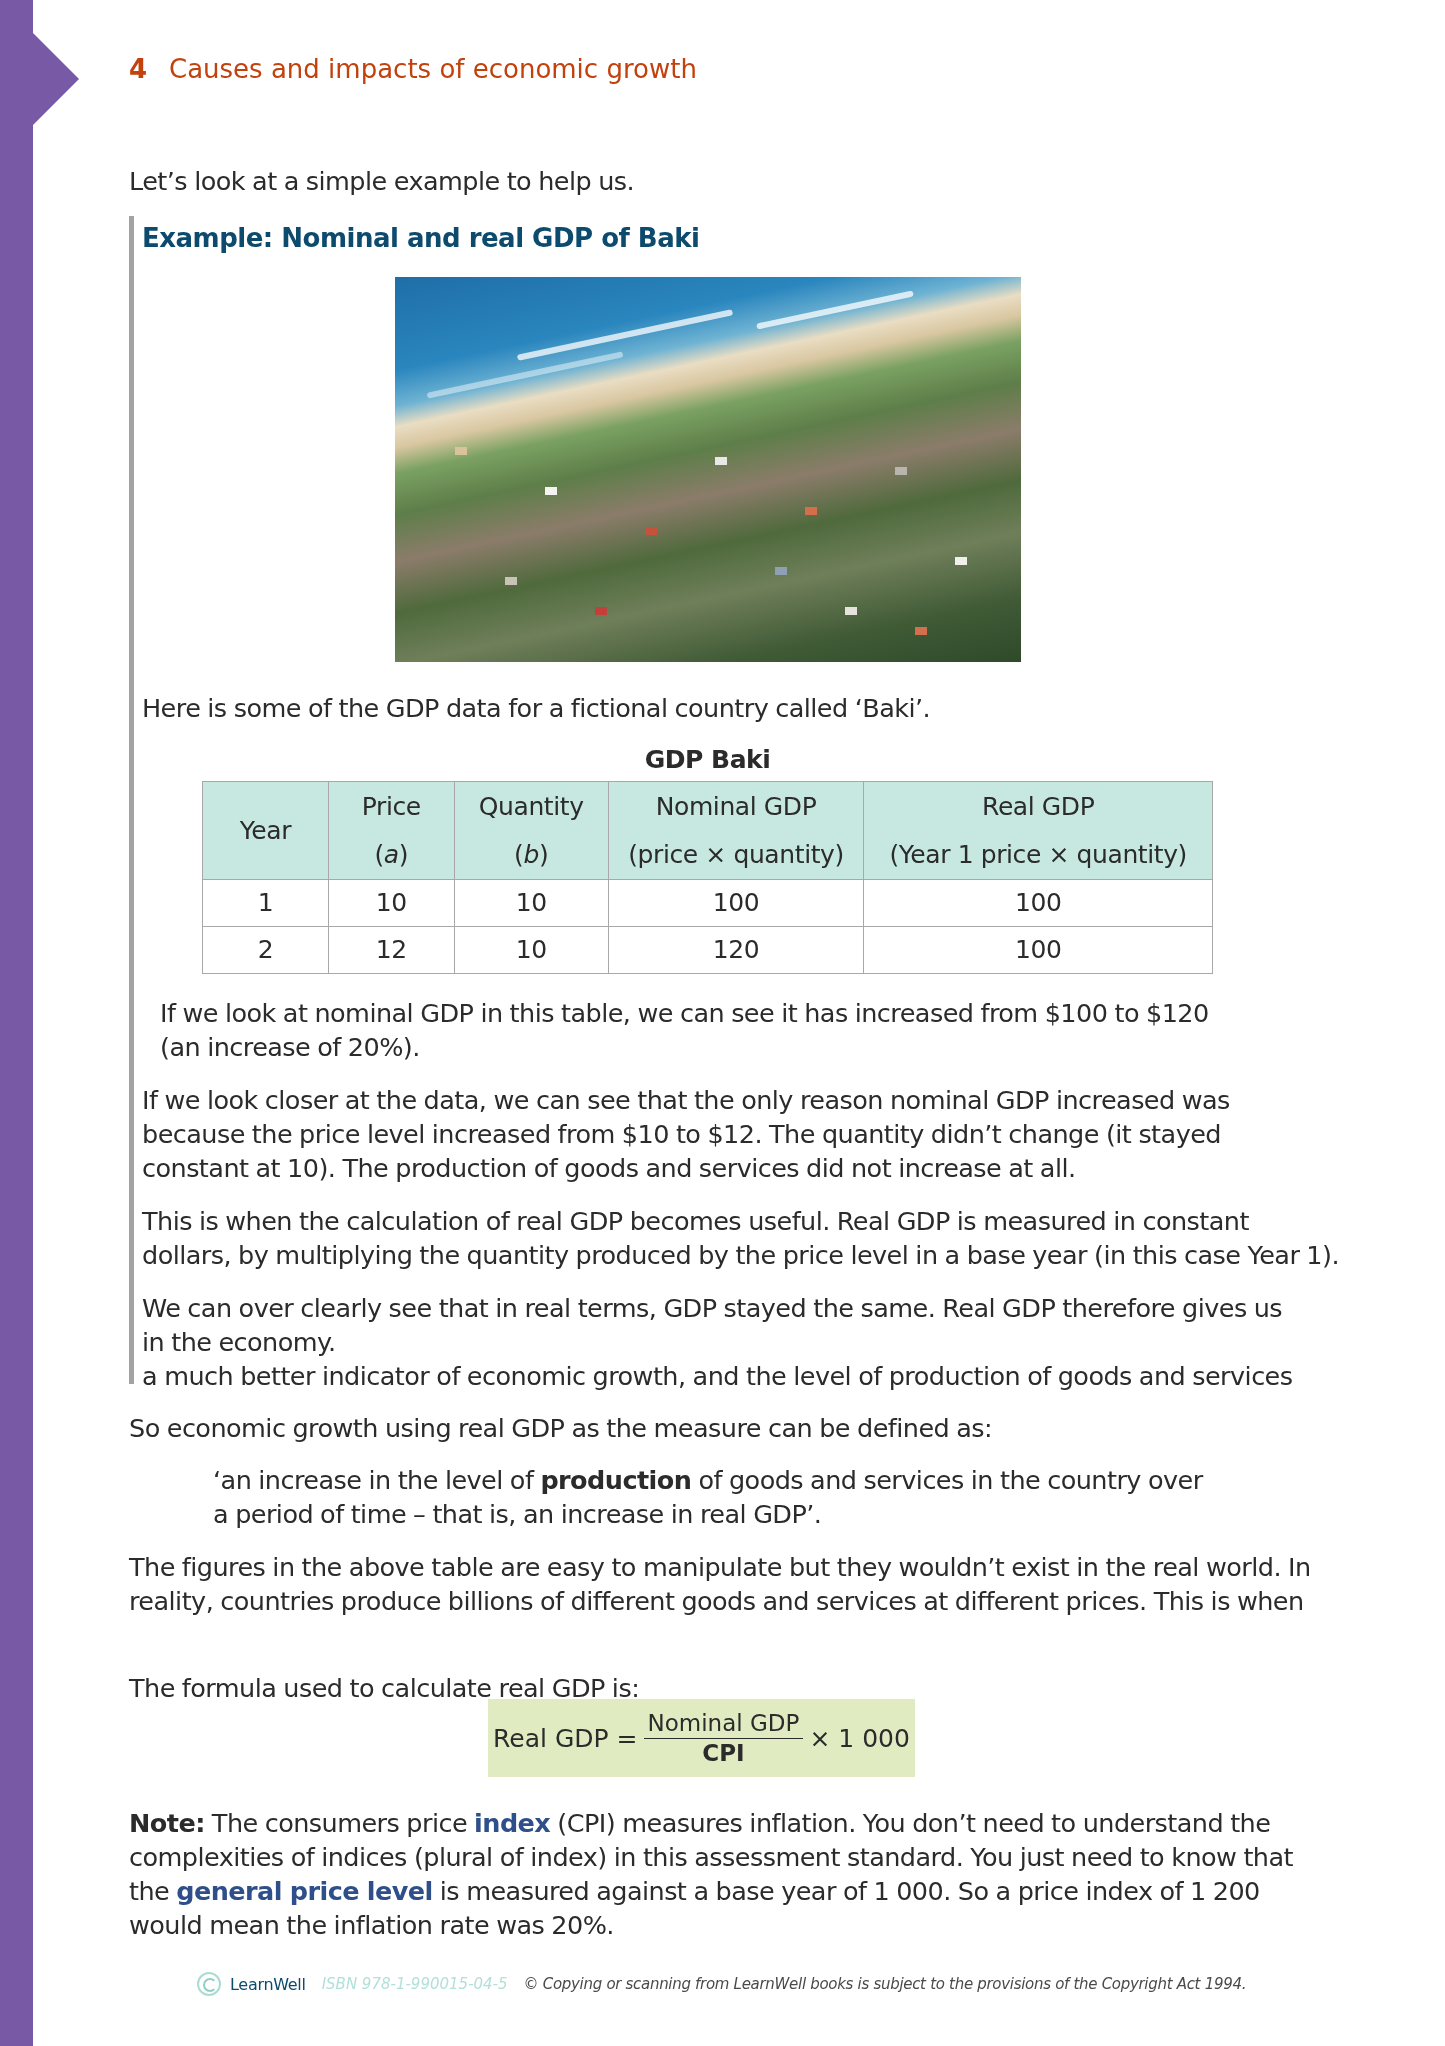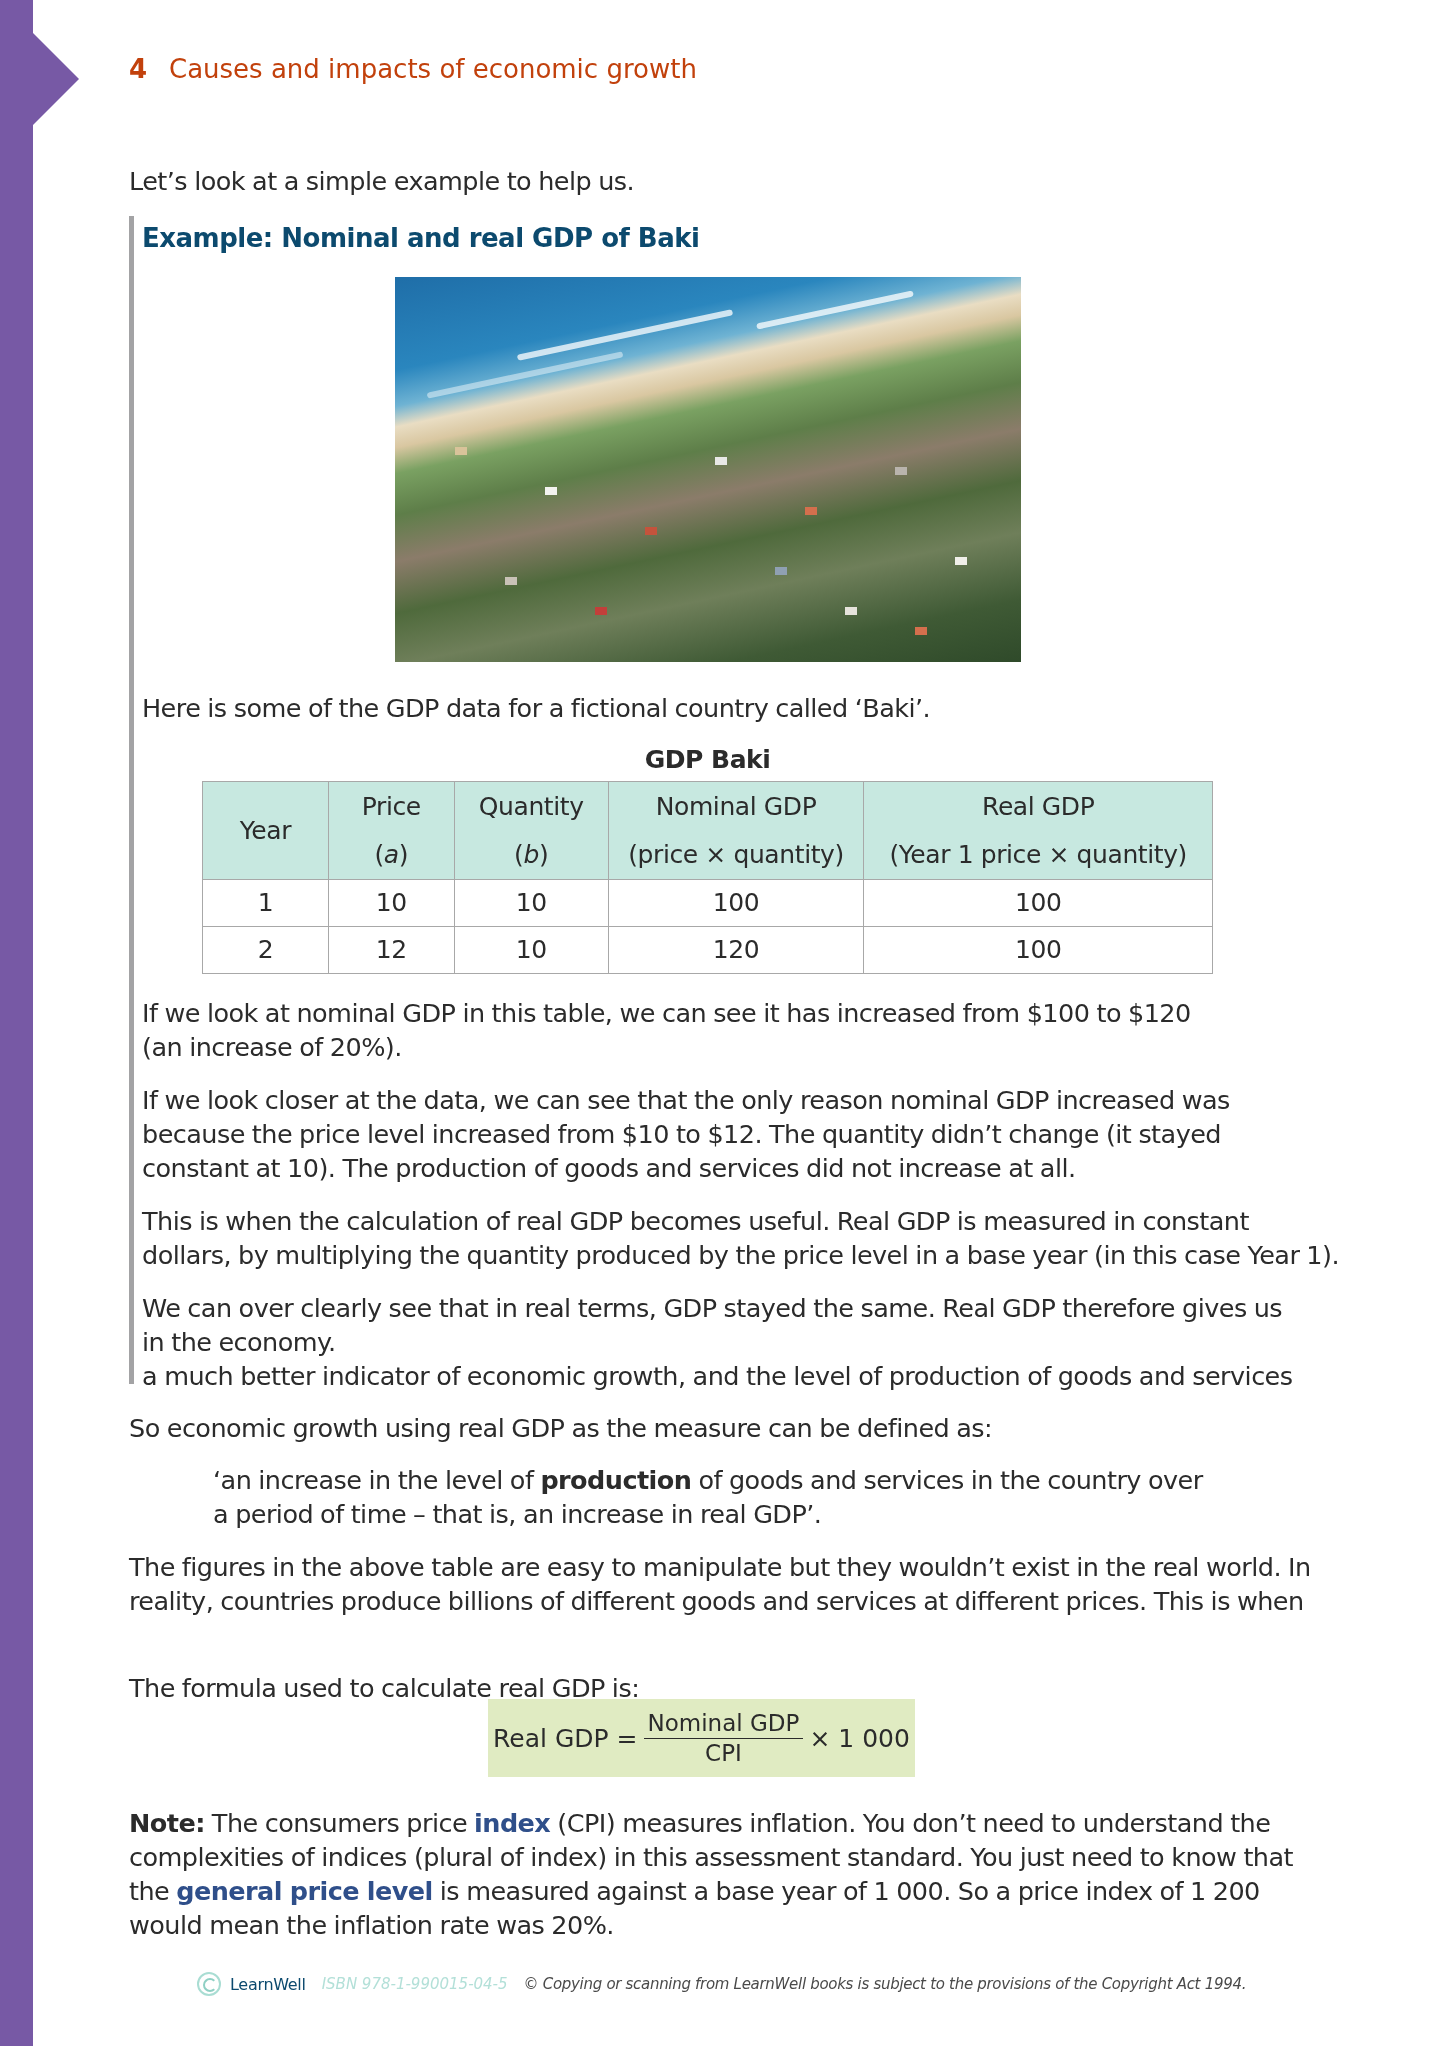--- a/index.html
+++ b/index.html
@@ -30,21 +30,21 @@
   table.gdp th, table.gdp td { border: 1.5px solid #a8a8a8; text-align: center; font-weight: normal; letter-spacing: -0.4px; }
   table.gdp thead th { background: #c7e8e0; height: 98px; line-height: 48px; padding: 0 4px; }
   table.gdp tbody td { height: 47px; line-height: 44px; background: #ffffff; }
   table.gdp .sub { display: block; }
   table.gdp i { font-style: italic; }
 
   .formula-box { position: absolute; left: 488px; top: 1699px; width: 427px; height: 78px; background: #e0ebc2; }
   .formula { position: absolute; left: 0; top: 0; width: 100%; height: 100%; display: flex; align-items: center; justify-content: center; font-size: 25px; color: #2b2b2b; }
   .frac { display: inline-flex; flex-direction: column; align-items: center; margin: 0 6px; font-size: 23px; line-height: 28px; }
   .frac .num { border-bottom: 1.5px solid #2b2b2b; padding: 0 4px 1px; }
-  .frac .den { padding-top: 0; }
+  .frac .den { padding-top: 0; font-weight: bold; }
 
   .footer { position: absolute; top: 1971px; left: 197px; height: 26px; display: flex; align-items: center; white-space: nowrap; }
   .logo-icon { width: 24px; height: 24px; border-radius: 50%; border: 2px solid #a9ddd3; position: relative; margin-right: 9px; }
   .logo-icon::after { content: ""; position: absolute; left: 4px; top: 4px; width: 10px; height: 10px; border-radius: 50%; border: 2px solid #8fd0c4; border-right-color: transparent; }
   .logo-text { font-size: 16px; color: #0c4a6e; letter-spacing: -0.3px; margin-right: 16px; }
   .isbn { font-size: 15px; font-style: italic; color: #b3e0d8; margin-right: 16px; }
   .copyright { font-size: 15px; font-style: italic; color: #4a4a4a; letter-spacing: -0.3px; }
 </style>
 </head>
 <body>
@@ -123,21 +123,21 @@
     <tr>
       <td>2</td>
       <td>12</td>
       <td>10</td>
       <td>120</td>
       <td>100</td>
     </tr>
   </tbody>
 </table>
 
-<div class="p" style="left:142px; top:996px;">
+<div class="p" style="left:160px; top:996px;">
   <div>If we look at nominal GDP in this table, we can see it has increased from $100 to $120</div>
   <div>(an increase of 20%).</div>
 </div>
 <div class="p" style="left:142px; top:1083px;">
   <div>If we look closer at the data, we can see that the only reason nominal GDP increased was</div>
   <div>because the price level increased from $10 to $12. The quantity didn’t change (it stayed</div>
   <div>constant at 10). The production of goods and services did not increase at all.</div>
 </div>
 <div class="p" style="left:142px; top:1204px;">
   <div>This is when the calculation of real GDP becomes useful. Real GDP is measured in constant</div>

